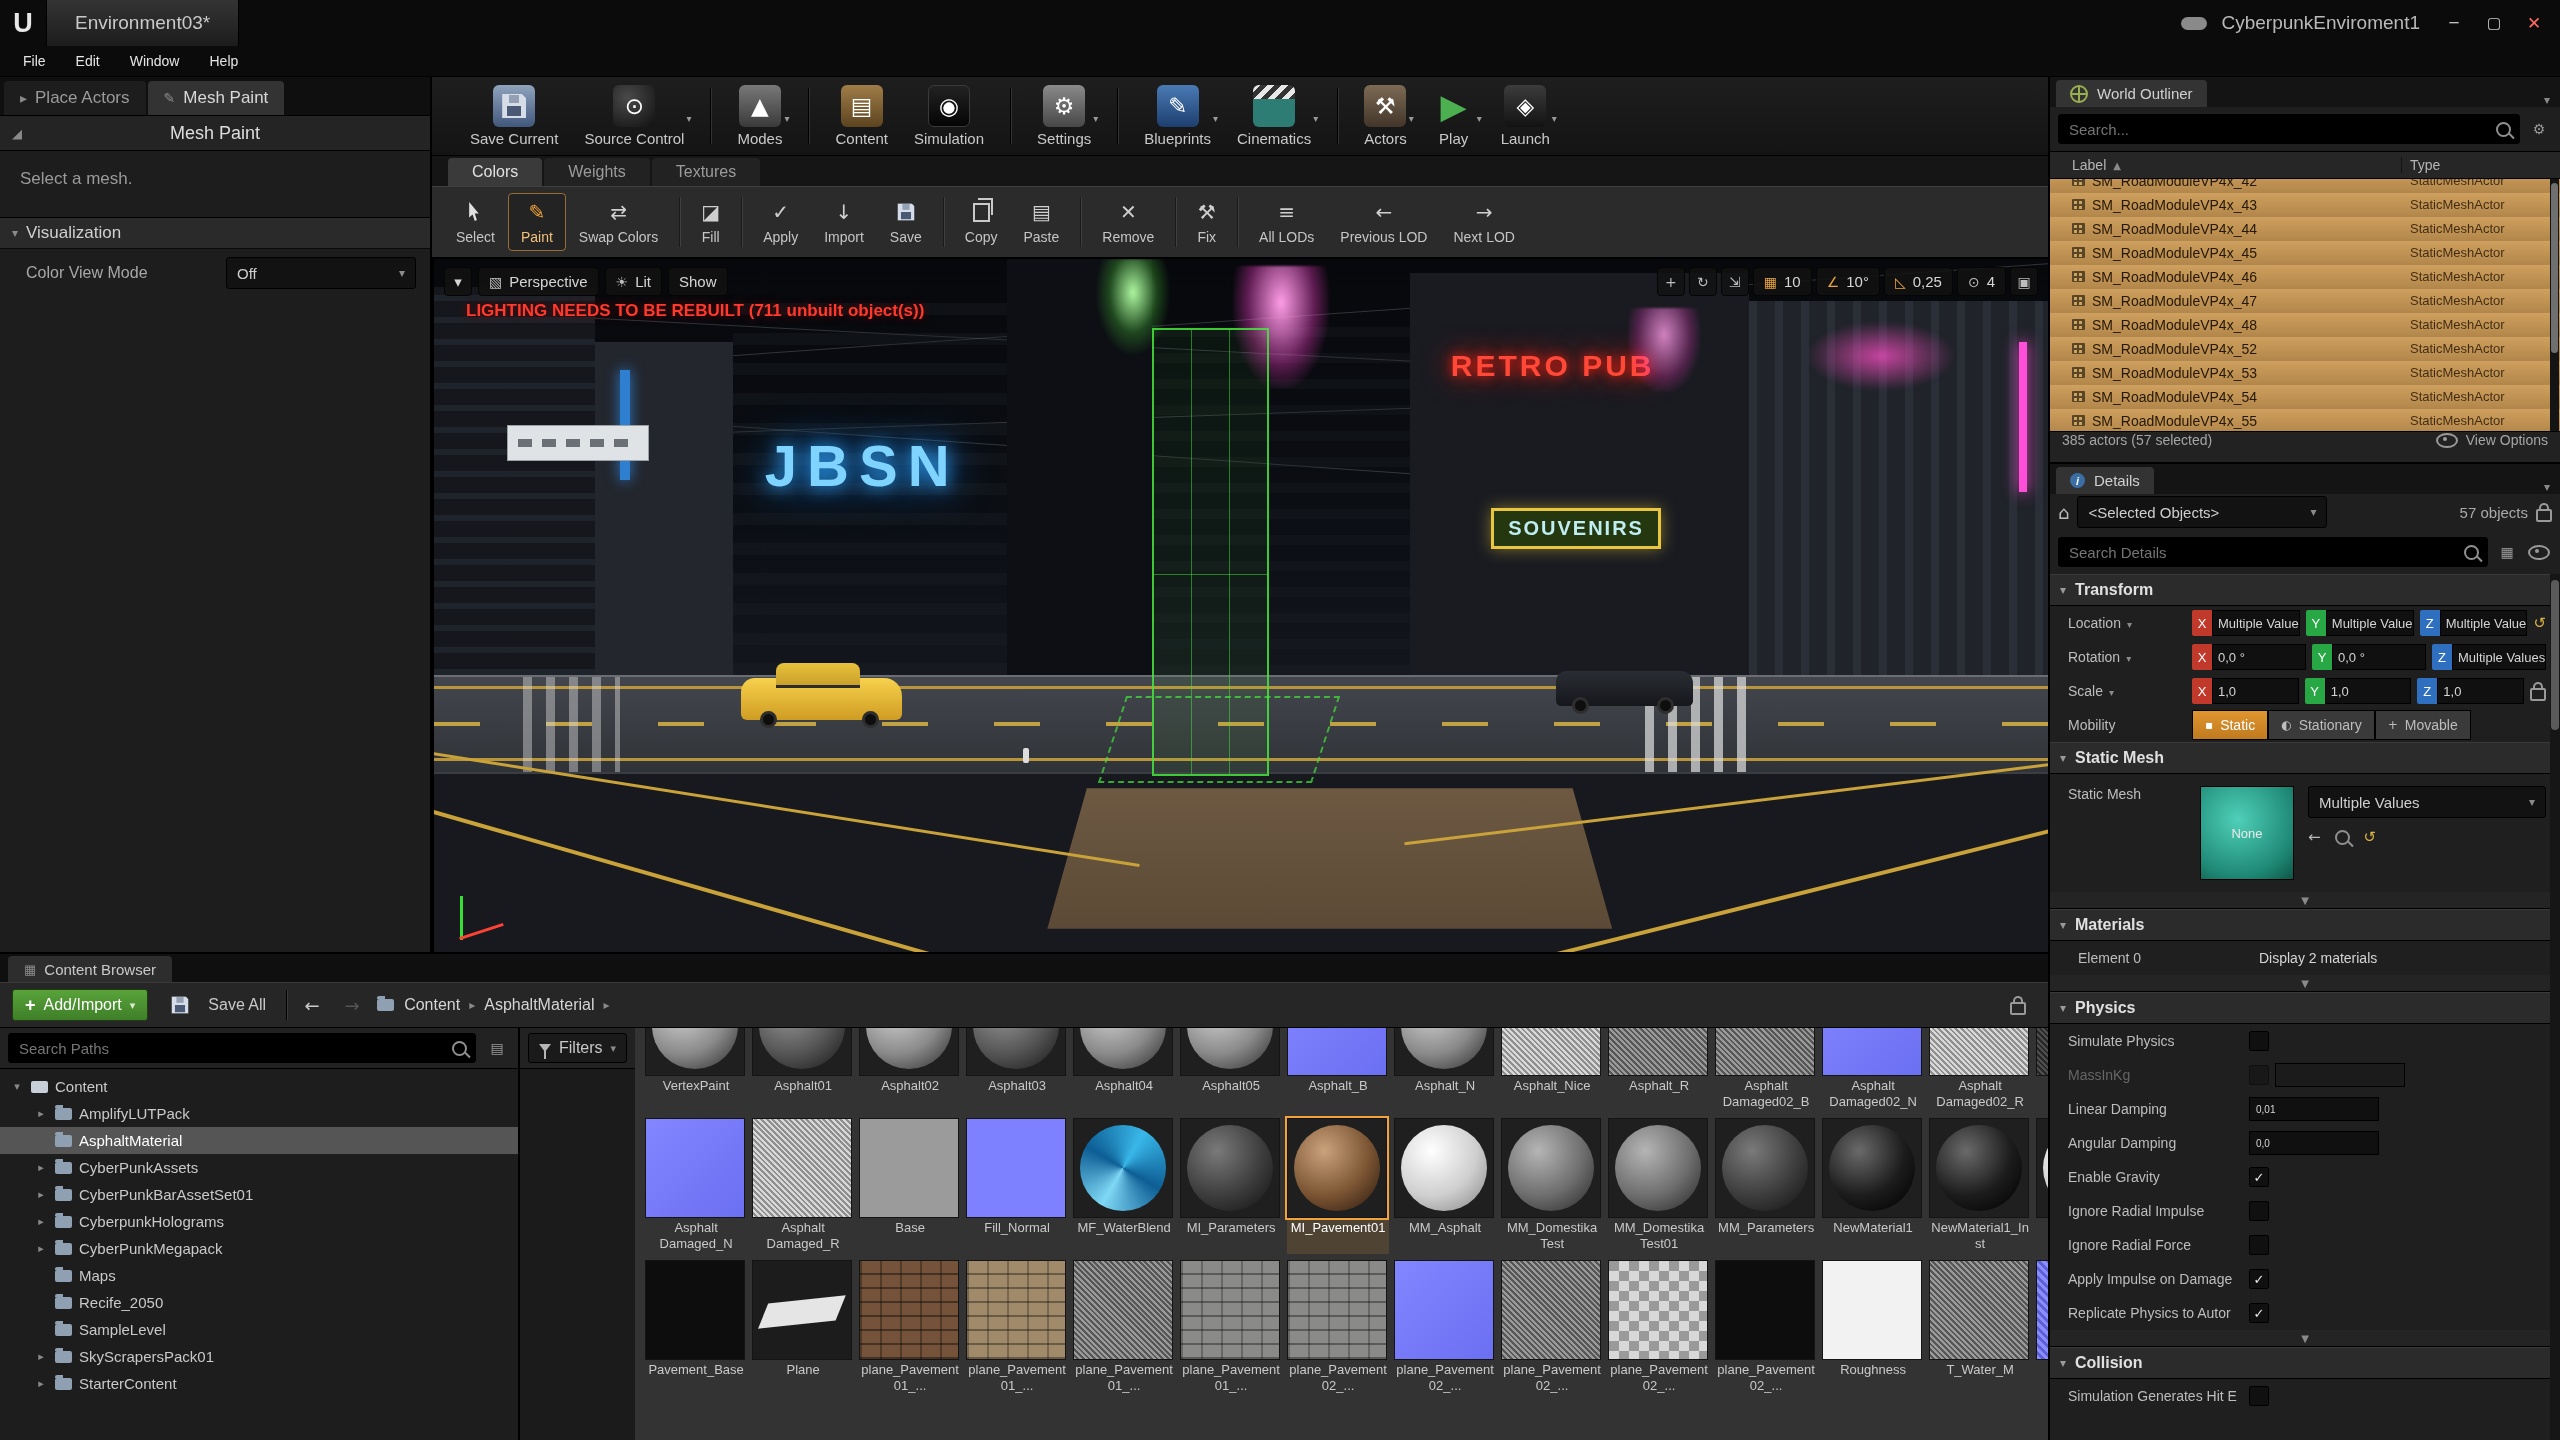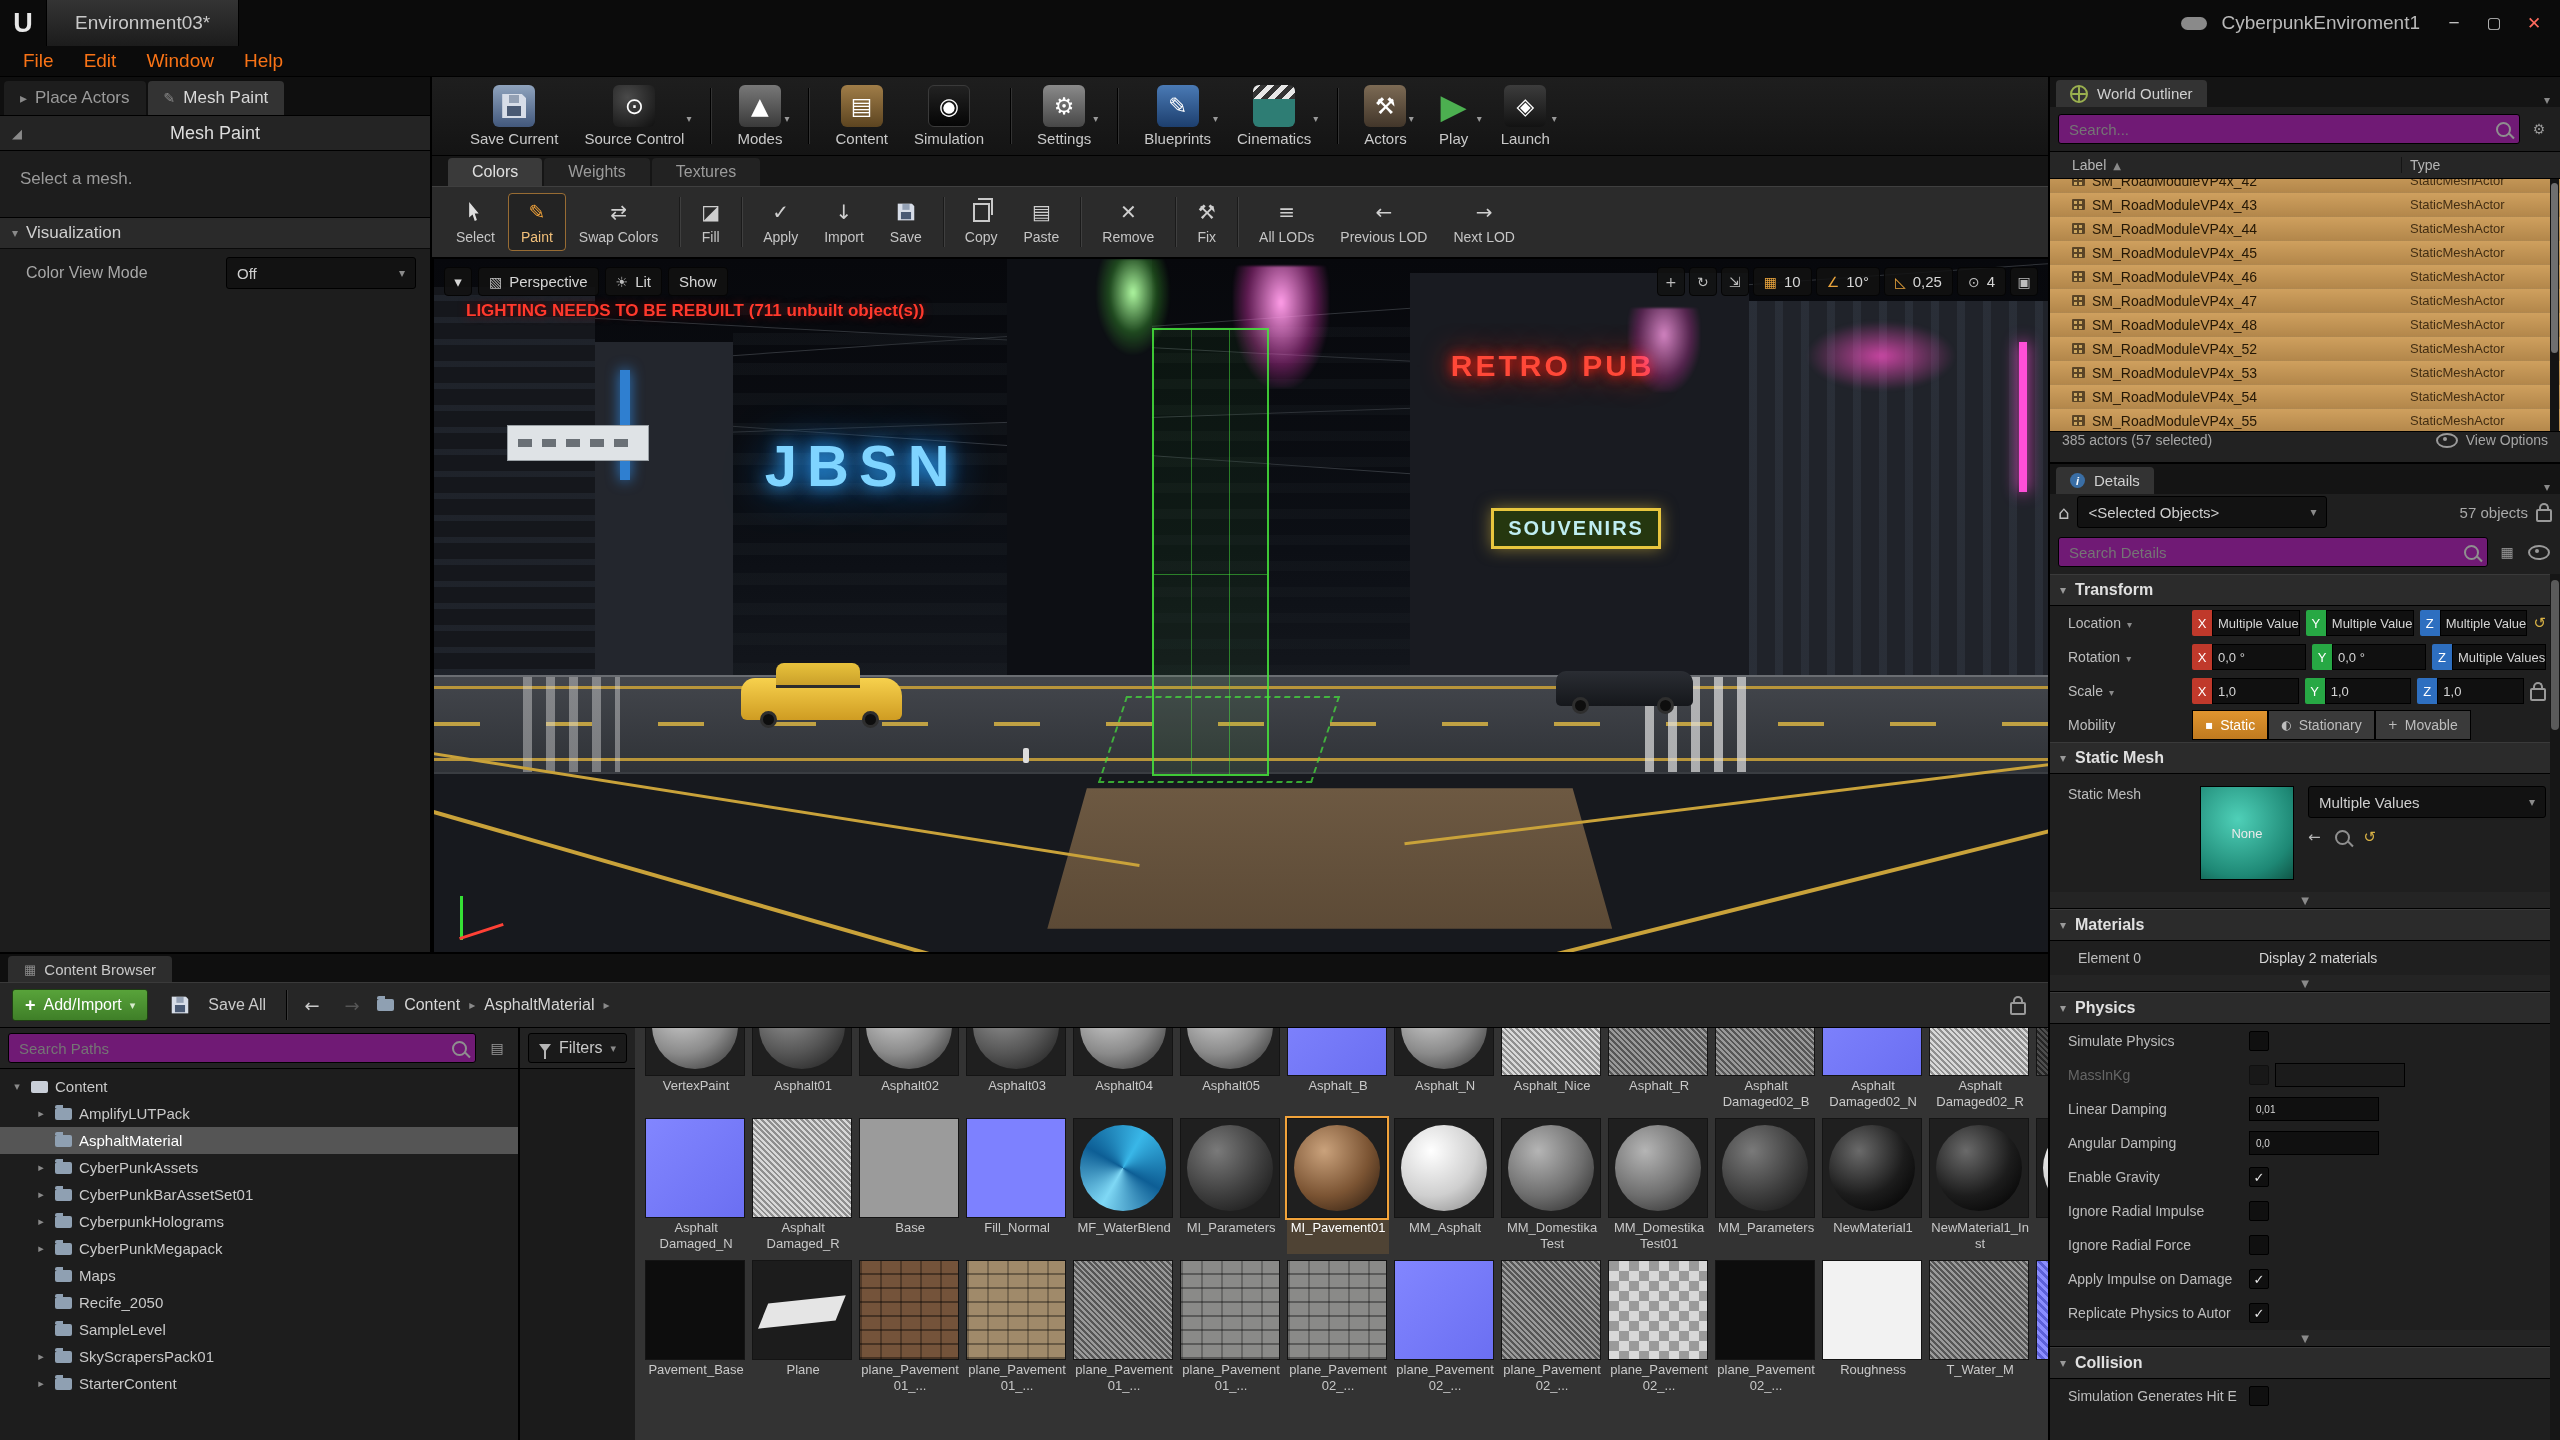--- a/index.html
+++ b/index.html
@@ -13,21 +13,21 @@
   .doc-tab{height:46px;padding:0 28px;background:linear-gradient(#343434,#1c1c1c);color:#c9c9c9;display:flex;align-items:center;font-size:19px;border-left:1px solid #000;border-right:1px solid #000;}
   .title-right{margin-left:auto;display:flex;align-items:center;gap:14px;padding-right:6px;}
   .css-gamepad{width:26px;height:13px;background:#8a8a8a;border-radius:7px;display:inline-block;}
   .project-name{color:#b9b9b9;font-size:19px;}
   .win-btns{display:flex;}
   .win-btn{width:40px;height:34px;display:flex;align-items:center;justify-content:center;color:#c9c9c9;font-size:15px;}
   .win-btn.close{color:#ff6b5e;font-size:17px;}
 
   
   .menubar{height:30px;background:#0b0b0b;display:flex;align-items:center;padding-left:8px;border-bottom:1px solid #000;flex:0 0 auto;}
-  .menu-item{padding:0 15px;color:#f97316;font-size:19px;}
+  .menu-item{padding:0 15px;color:#e5e5e5;font-size:14px;}
 
   .main{display:flex;height:1364px;min-height:0;}
   .left-center{width:2050px;display:flex;flex-direction:column;min-width:0;}
   .upper{display:flex;height:878px;min-height:0;}
 
   
   .left-panel{width:430px;background:#141414;border-right:2px solid #000;display:flex;flex-direction:column;flex:0 0 auto;}
   .lp-tabs{display:flex;height:34px;background:#0f0f0f;gap:2px;padding:4px 4px 0 4px;}
   .lp-tab{padding:0 16px;display:flex;align-items:center;gap:8px;background:#1d1d1d;color:#9a9a9a;font-size:17px;border-radius:4px 4px 0 0;}
   .lp-tab.active{background:#333;color:#d8d8d8;}
@@ -146,21 +146,21 @@
   .btn-saveall{height:30px;color:#c9c9c9;display:flex;gap:16px;align-items:center;padding:0 10px;font-size:16px;}
   .vsep{width:1px;height:30px;background:#000;box-shadow:1px 0 0 #3a3a3a;}
   .nav-btn{width:30px;height:28px;color:#c9c9c9;font-size:18px;display:flex;align-items:center;justify-content:center;}
   .nav-btn.dis{color:#555;}
   .breadcrumb{display:flex;align-items:center;gap:9px;font-size:16px;color:#d5d5d5;}
   .bc-sep{color:#8a8a8a;font-size:12px;}
   .cb-lock{margin-left:auto;margin-right:10px;}
   .cb-body{flex:1;display:flex;min-height:0;}
   .cb-left{width:518px;background:#1d1d1d;border-right:2px solid #000;display:flex;flex-direction:column;flex:0 0 auto;}
   .panel-headrow{height:40px;display:flex;align-items:center;gap:8px;padding:0 8px;border-bottom:1px solid #000;background:#222;flex:0 0 auto;}
-  .search{height:28px;background:#701a75;border:1px solid #000;border-radius:3px;display:flex;align-items:center;padding:0 8px;flex:1;gap:6px;min-width:0;}
+  .search{height:28px;background:#000000;border:1px solid #000;border-radius:3px;display:flex;align-items:center;padding:0 8px;flex:1;gap:6px;min-width:0;}
   .search input{background:transparent;border:none;outline:none;color:#b5b5b5;font:inherit;font-size:15px;flex:1;min-width:0;}
   .icon-btn{width:26px;height:26px;display:flex;align-items:center;justify-content:center;color:#9a9a9a;font-size:14px;}
   .tree{flex:1;overflow:hidden;padding-top:4px;}
   .tree-item{height:27px;display:flex;align-items:center;gap:7px;font-size:15px;color:#c9c9c9;}
   .tree-item.selected{background:#555;color:#fff;}
   .tree-exp{width:14px;text-align:center;color:#8a8a8a;font-size:11px;flex:0 0 auto;}
   .cb-right{flex:1;display:flex;flex-direction:row;min-width:0;}
   .btn-filters{height:28px;display:flex;align-items:center;gap:8px;color:#c9c9c9;font-size:16px;padding:0 10px;background:#1a1a1a;border:1px solid #000;border-radius:3px;flex:0 0 auto;}
   .btn-filters .dd{font-size:11px;color:#8a8a8a;}
   .asset-grid{flex:1;overflow:hidden;background:#333;padding:0 10px;}

